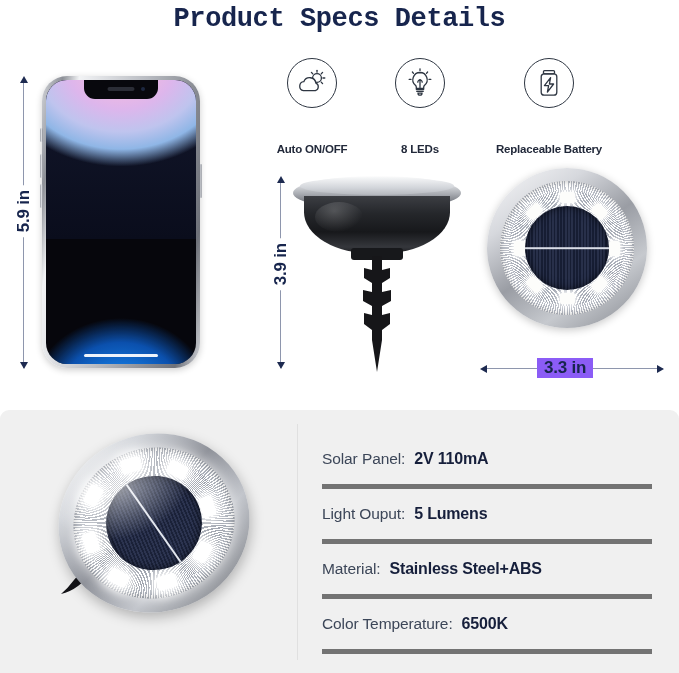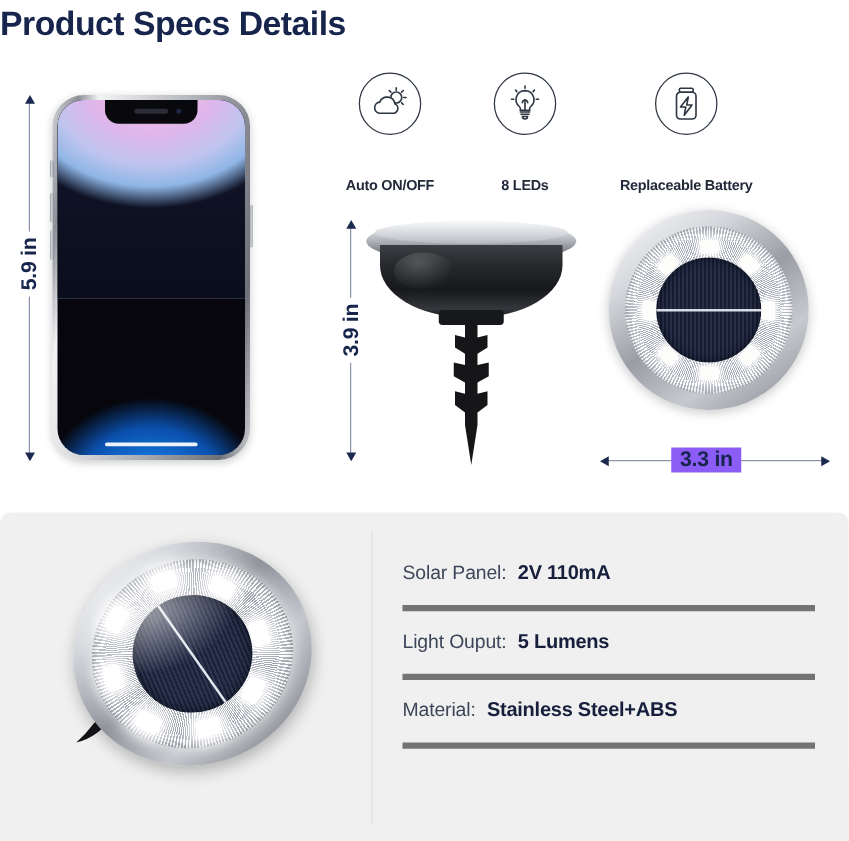--- a/index.html
+++ b/index.html
@@ -13,24 +13,26 @@
     position: relative;
     overflow: hidden;
     font-family: "Liberation Sans", sans-serif;
     color: #1d2a50;
   }
 
   
   .page-title {
     position: absolute;
     left: 0; right: 0; top: 4px;
+    text-align: center;
     font-size: 27px;
     font-weight: bold;
     letter-spacing: -0.4px;
     color: #17254d;
+    font-family: Liberation Mono, monospace;
   }
 
   
   .features {
     position: absolute;
     left: 258px; top: 58px;
     width: 400px; height: 80px;
     display: flex;
     align-items: flex-start;
   }
@@ -555,14 +557,18 @@
       <span class="spec-value">2V 110mA</span>
     </div>
     <div class="spec-row">
       <span class="spec-label">Light Ouput:</span>
       <span class="spec-value">5 Lumens</span>
     </div>
     <div class="spec-row">
       <span class="spec-label">Material:</span>
       <span class="spec-value">Stainless Steel+ABS</span>
     </div>
+    <div class="spec-row">
+      <span class="spec-label">Color Temperature:</span>
+      <span class="spec-value">6500K</span>
+    </div>
   </div>
 </div>
 
 </body></html>

